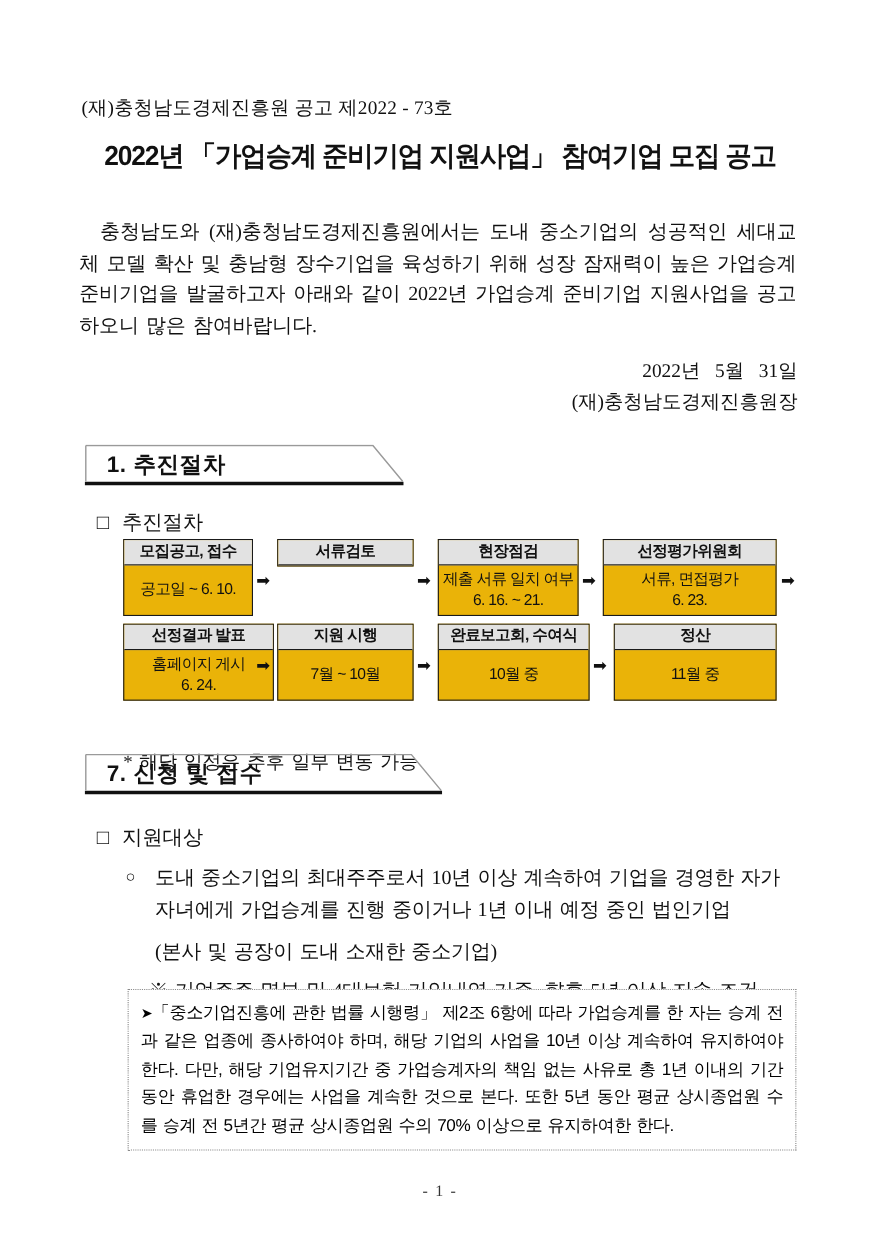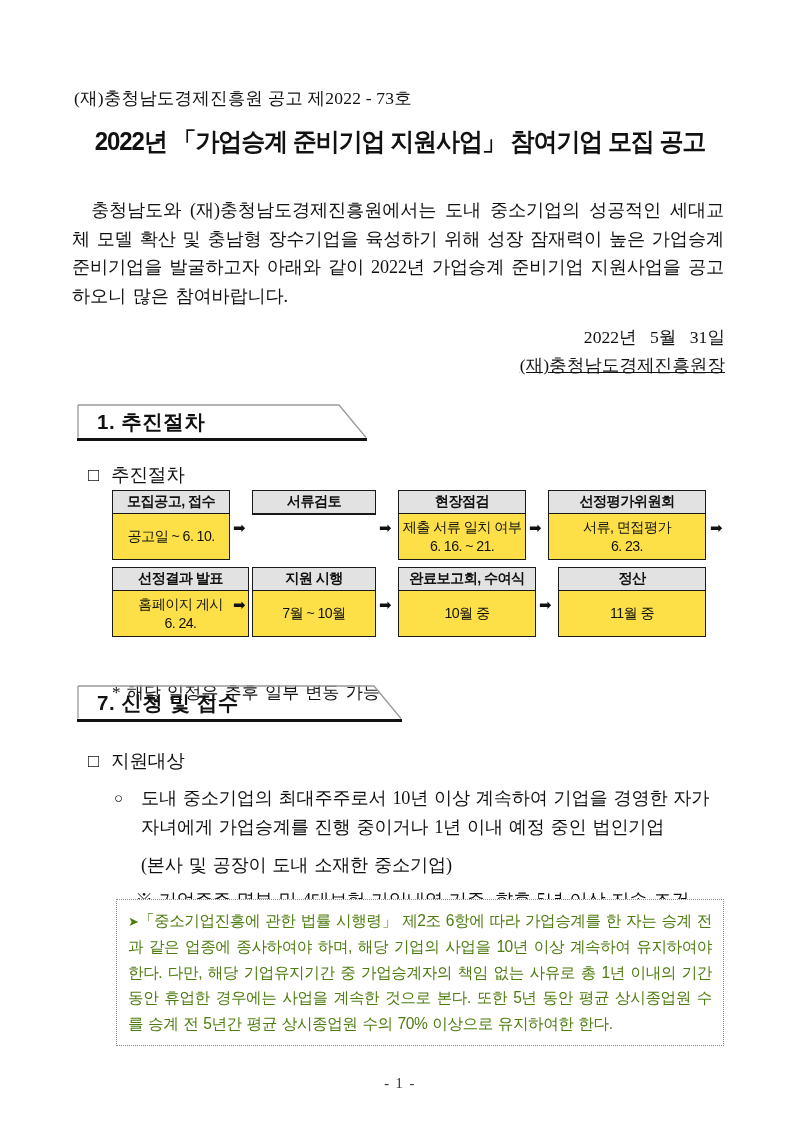--- a/index.html
+++ b/index.html
@@ -40,21 +40,21 @@
     word-spacing:2.2px;
   }
 
   
   .sign-date {
     position:absolute; right:75px; top:325px;
     font-size:17.6px; white-space:nowrap; word-spacing:9px;
   }
   .sign-org {
     position:absolute; right:75px; top:353px;
-    font-size:17.6px; white-space:nowrap;text-decoration:underline;
+    font-size:17.6px; white-space:nowrap;
   }
 
   
   .section-banner {
     position:absolute; height:38px;
   }
   .section-banner .shape {
     position:absolute; left:0; top:0; right:0; bottom:0;
   }
   .section-banner .shape svg { display:block; }
@@ -75,21 +75,21 @@
     letter-spacing:-0.2px;
   }
   .sq-bullet .mark { display:inline-block; width:23px; }
 
   
   .flow-row { position:absolute; }
   .flow-box {
     position:absolute;
     border:1.4px solid #1a1a1a;
     box-sizing:border-box;
-    background:#fde047;
+    background:#eab308;
   }
   .flow-box .head {
     height:22px; line-height:21px;
     background:#e2e2e2;
     border-bottom:1.4px solid #1a1a1a;
     text-align:center;
     font-family:"Liberation Sans", sans-serif;
     font-weight:bold;
     font-size:14.2px;
     letter-spacing:-0.6px;
@@ -152,21 +152,21 @@
     background:#ffffff;
   }
   .quote-box p {
     margin:0;
     font-family:"Liberation Sans", sans-serif;
     font-size:15.6px;
     line-height:25.4px;
     text-align:justify;
     letter-spacing:-0.45px;
     word-spacing:1px;
-    color:#4d7c0f;
+    color:#000000;
   }
   .quote-box p .arrow { font-family:"DejaVu Sans", sans-serif; font-size:13px; }
 
   
   .footer {
     position:absolute; left:0; top:1075px; width:800px;
     text-align:center;
     font-size:14.5px;
     color:#333;
     letter-spacing:1.5px;

